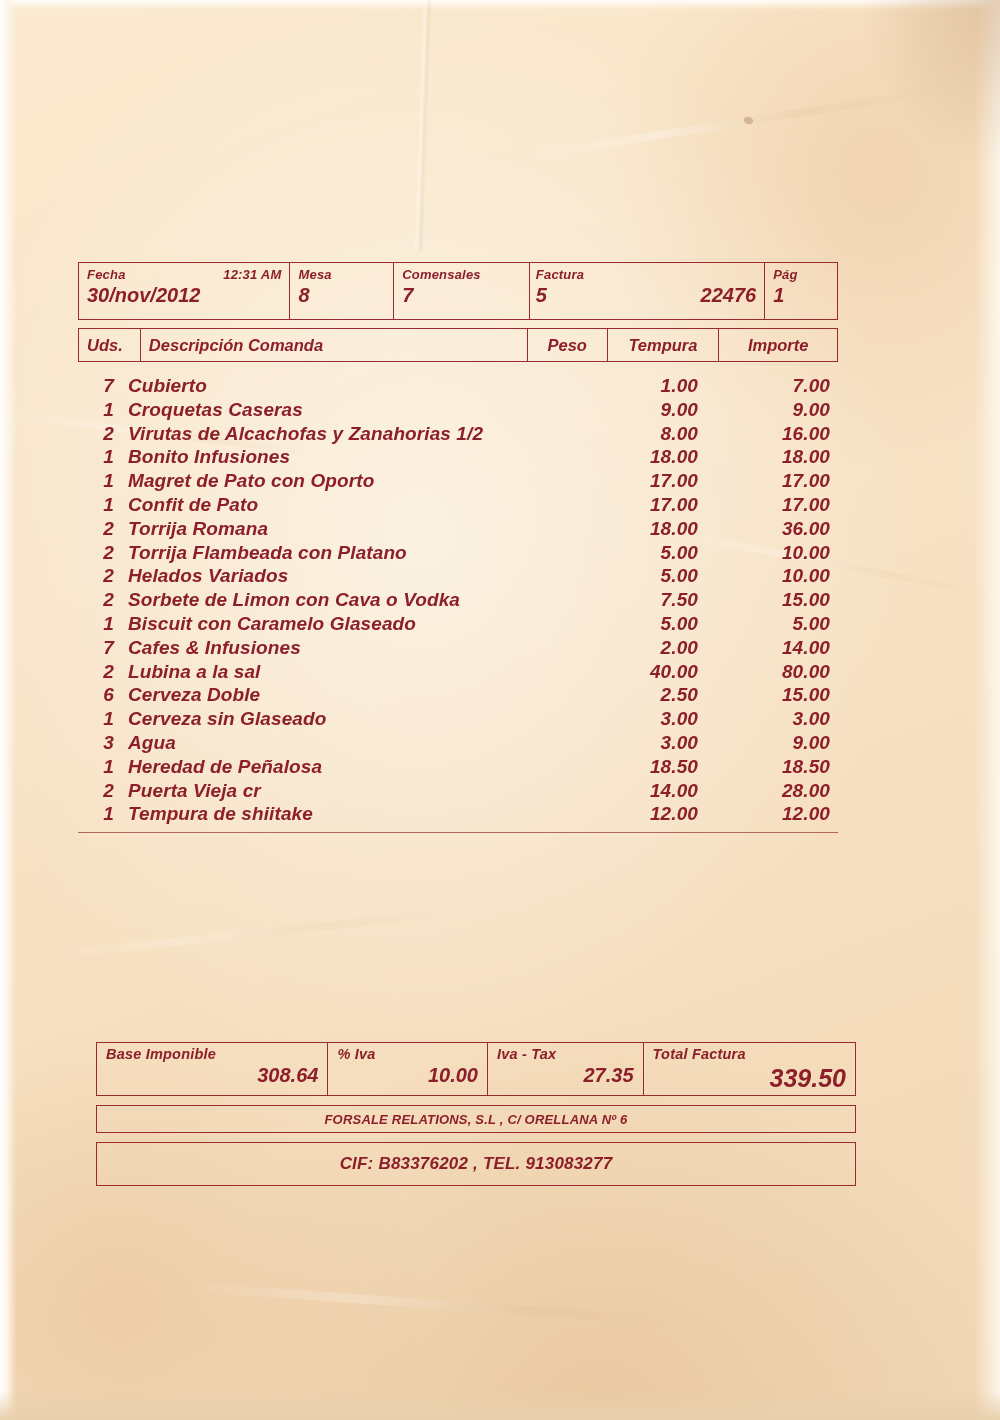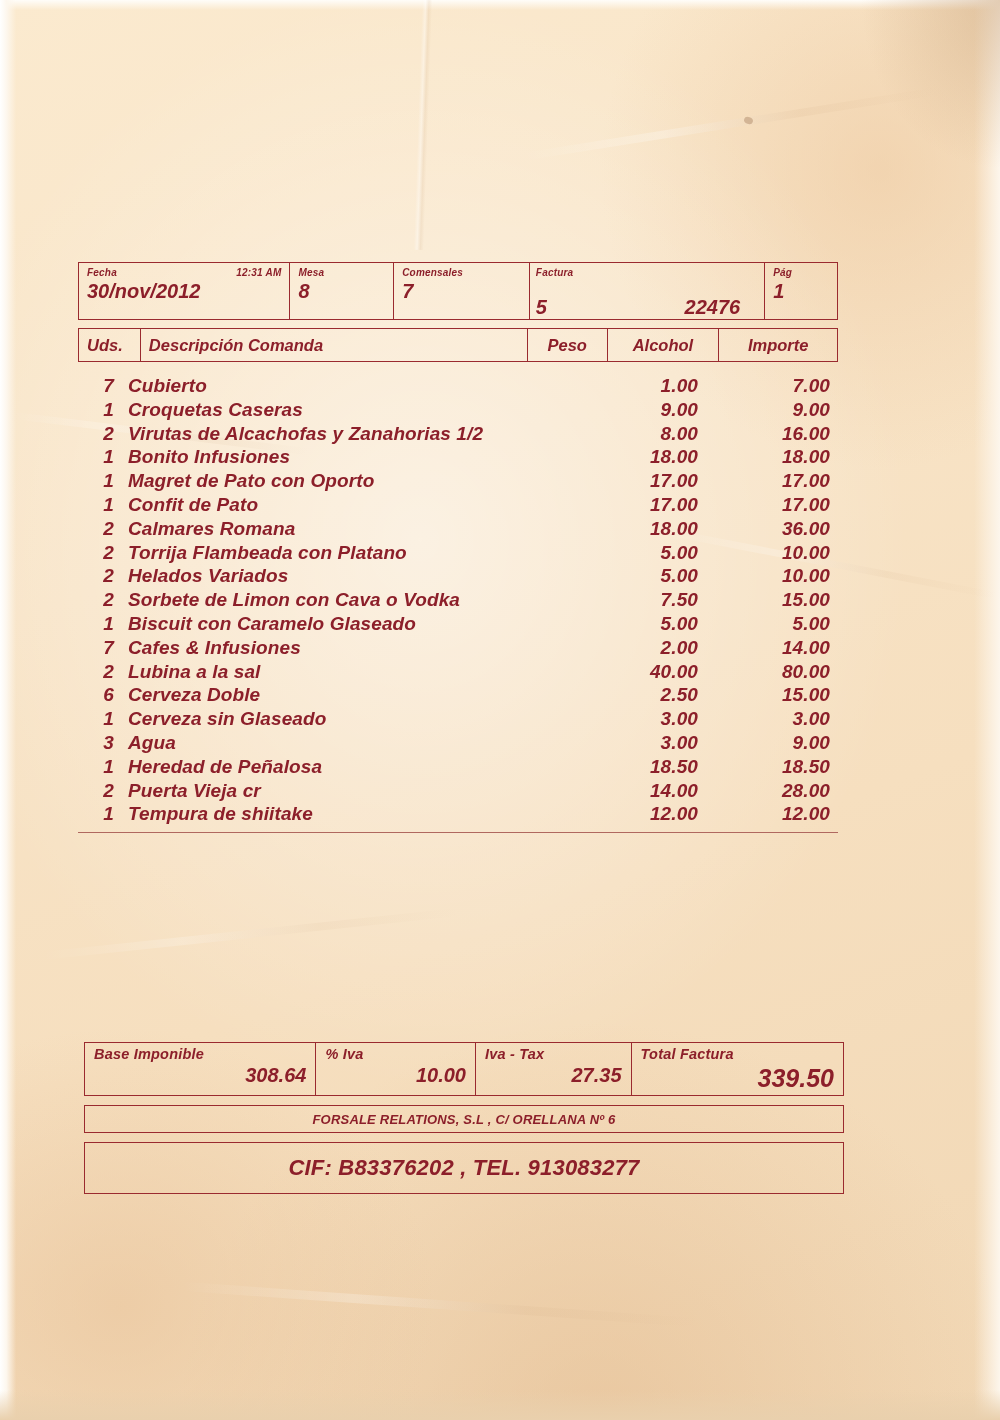--- a/index.html
+++ b/index.html
@@ -88,21 +88,21 @@
     margin-bottom: 8px;
   }
   .hdr .cell {
     position: relative;
     border-right: 1.5px solid #9a2a2f;
     box-sizing: border-box;
     padding: 4px 8px 0 8px;
   }
   .hdr .cell:last-child { border-right: none; }
   .lbl {
-    font-size: 10px;
+    font-size: 13px;
     font-weight: bold;
     font-style: italic;
     letter-spacing: .2px;
   }
   .val {
     font-size: 20px;
     font-weight: bold;
     font-style: italic;
     margin-top: 2px;
   }
@@ -146,21 +146,21 @@
   }
   .it-qty { width: 50px; text-align: right; padding-right: 14px; box-sizing: border-box; }
   .it-desc { flex: 1 1 auto; }
   .it-peso { width: 70px; text-align: right; }
   .it-precio { width: 120px; text-align: right; padding-right: 22px; box-sizing: border-box; }
   .it-importe { width: 118px; text-align: right; padding-right: 8px; box-sizing: border-box; }
 
   
   #totals {
     position: absolute;
-    left: 84px;
+    left: 96px;
     top: 1042px;
     width: 760px;
     color: #8c1f2a;
   }
   .tot {
     display: flex;
     height: 54px;
   }
   .tot .cell {
     border-right: 1.5px solid #9a2a2f;
@@ -177,21 +177,21 @@
     height: 28px;
     margin-top: 9px;
     display: flex;
     align-items: center;
     justify-content: center;
     font-size: 13px;
     font-weight: bold;
     font-style: italic;
     letter-spacing: .2px;
   }
-  .footline.small { font-size: 22px; height: 52px; }
+  .footline.small { font-size: 17px; height: 44px; }
 </style>
 </head>
 <body>
 
 <div id="paper">
 
   <div class="edge-top"></div>
   <div class="edge-left"></div>
   <div class="edge-right"></div>
   <div class="edge-bottom"></div>
@@ -223,35 +223,35 @@
 
       <div class="cell" style="width:136px;">
         <div class="lbl">Comensales</div>
         <div class="val r">7</div>
       </div>
 
       <div class="cell" style="width:236px; padding-left:6px;">
         <div class="lbl">Factura</div>
         <div class="row-line" style="margin-top:2px;">
           <span class="val" style="margin:0;">5</span>
-          <span class="val" style="margin:16px;">22476</span>
+          <span class="val" style="margin:0;">22476</span>
         </div>
       </div>
 
       <div class="cell" style="width:72px;">
         <div class="lbl">Pág</div>
         <div class="val r">1</div>
       </div>
     </div>
 
     <div class="colhdr bx">
       <div class="cell" style="width:62px;">Uds.</div>
       <div class="cell" style="width:388px;">Descripción Comanda</div>
       <div class="cell" style="width:80px; justify-content:center;font-style:italic;">Peso</div>
-      <div class="cell" style="width:112px; justify-content:center;">Alcohol</div>
+      <div class="cell" style="width:112px; justify-content:center;">Tempura</div>
       <div class="cell" style="width:118px; justify-content:center;">Importe</div>
     </div>
 
     <div id="items">
         <div class="item">
           <div class="it-qty">7</div>
           <div class="it-desc">Cubierto</div>
           <div class="it-peso"></div>
           <div class="it-precio">1.00</div>
           <div class="it-importe">7.00</div>
@@ -286,21 +286,21 @@
         </div>
         <div class="item">
           <div class="it-qty">1</div>
           <div class="it-desc">Confit de Pato</div>
           <div class="it-peso"></div>
           <div class="it-precio">17.00</div>
           <div class="it-importe">17.00</div>
         </div>
         <div class="item">
           <div class="it-qty">2</div>
-          <div class="it-desc">Calmares Romana</div>
+          <div class="it-desc">Torrija Romana</div>
           <div class="it-peso"></div>
           <div class="it-precio">18.00</div>
           <div class="it-importe">36.00</div>
         </div>
         <div class="item">
           <div class="it-qty">2</div>
           <div class="it-desc">Torrija Flambeada con Platano</div>
           <div class="it-peso"></div>
           <div class="it-precio">5.00</div>
           <div class="it-importe">10.00</div>

